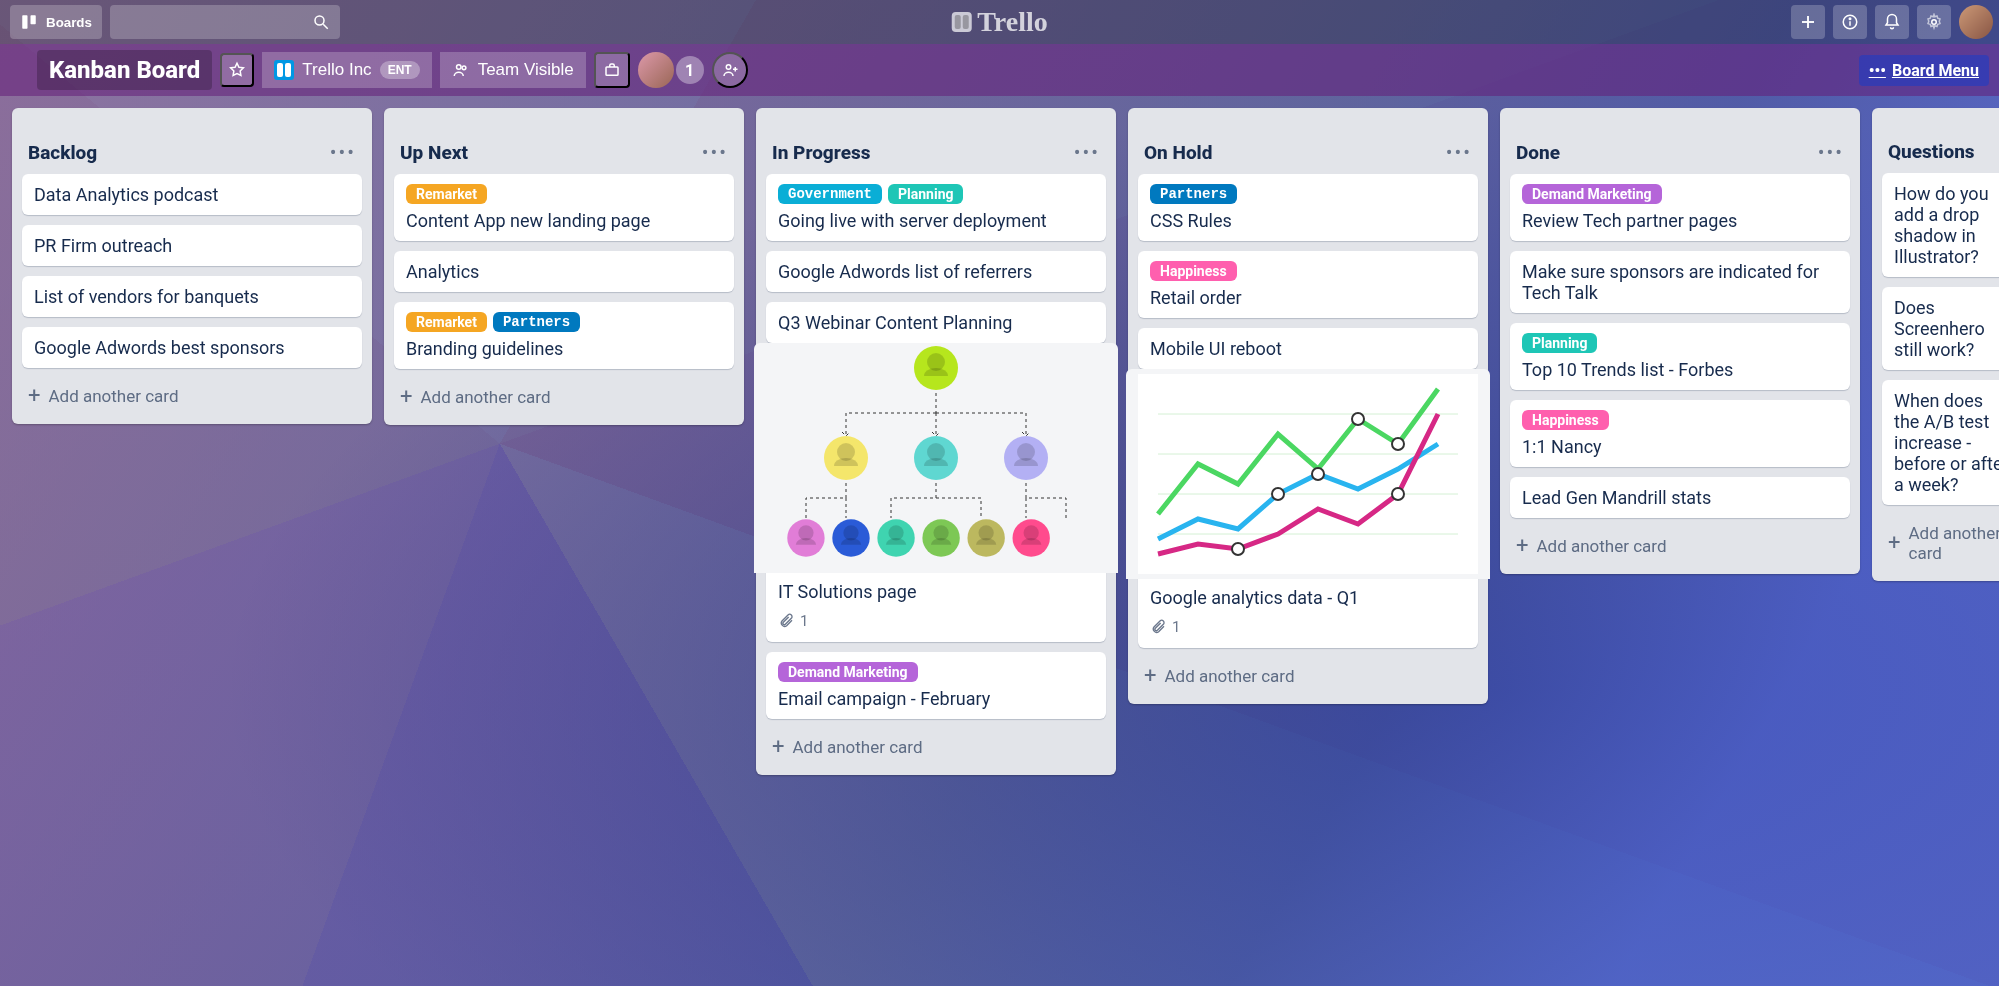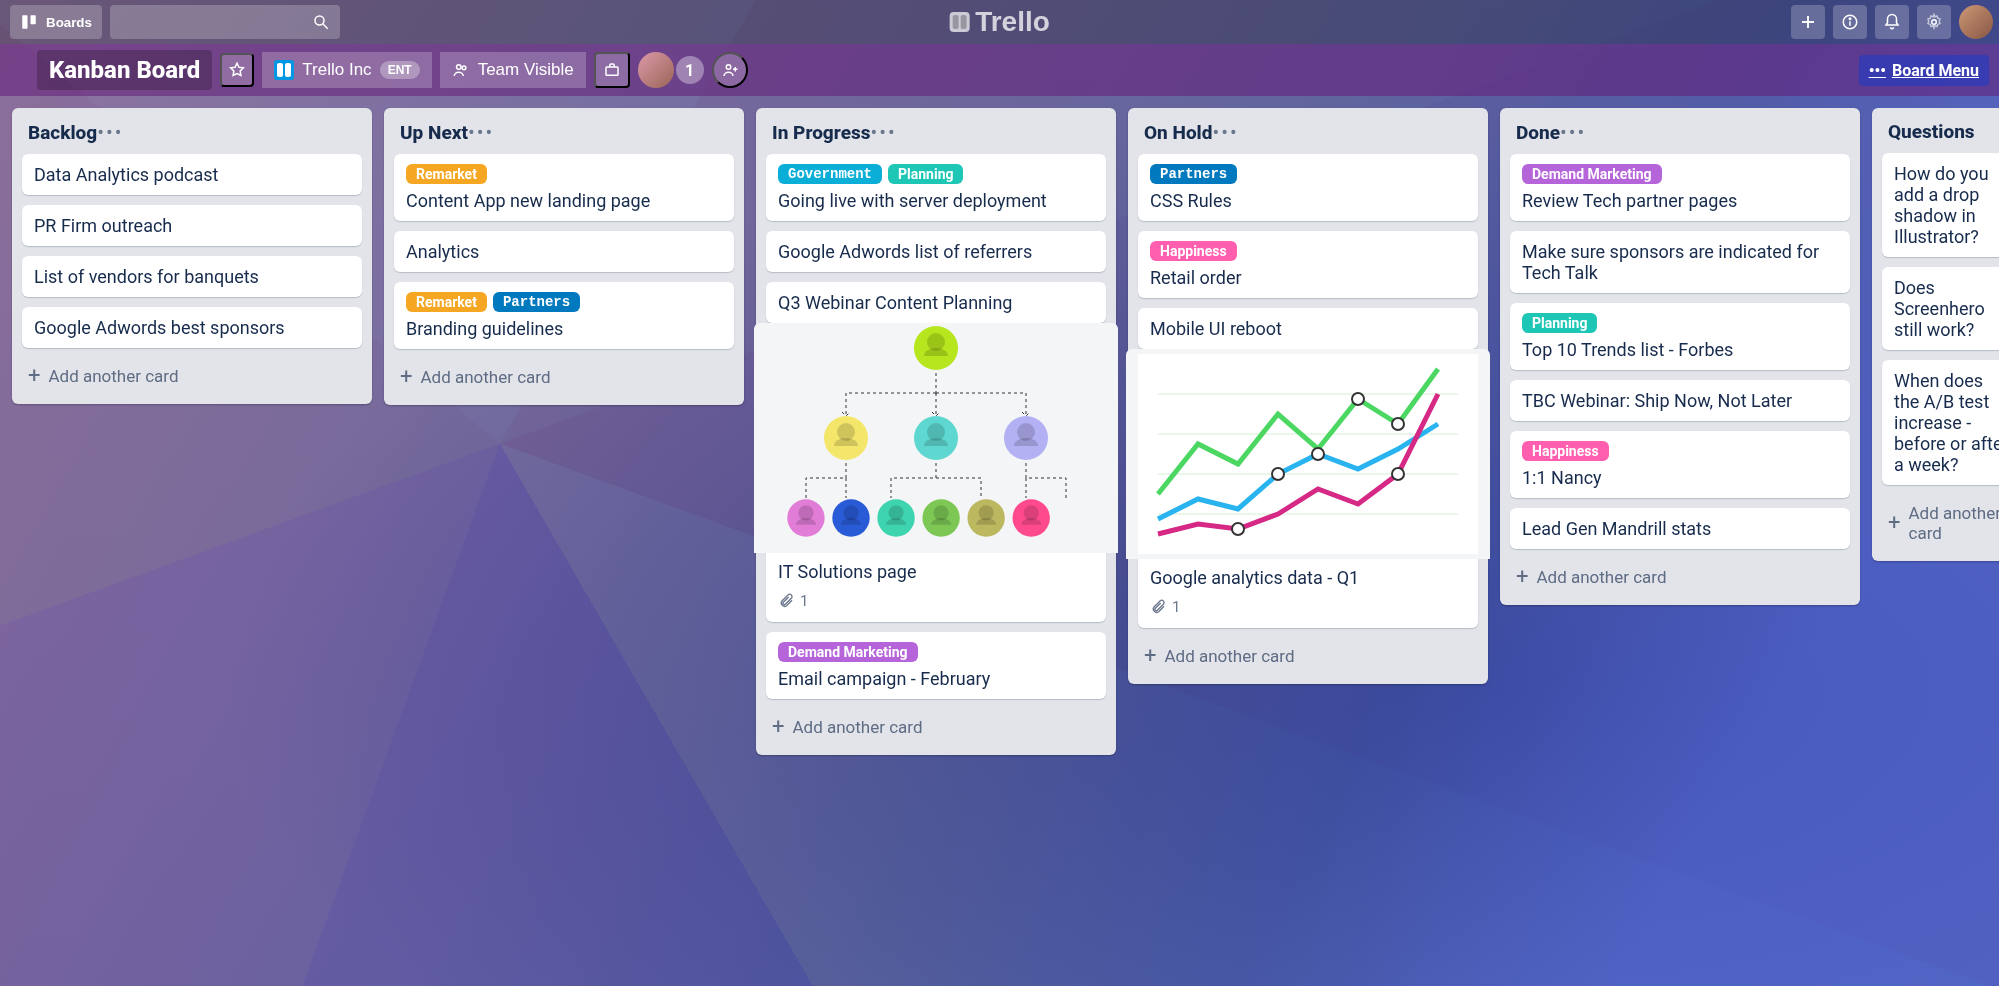--- a/index.html
+++ b/index.html
@@ -39,21 +39,21 @@
   padding:0 10px; margin:0 4px; font-weight:700; cursor:pointer;
 }
 .btn-icon{ width:34px; padding:0; }
 .search{
   background: rgba(255,255,255,.22); border-radius:4px; height:34px;
   width:230px; display:flex; align-items:center; justify-content:flex-end;
   padding:0 10px; margin-left:4px;
 }
 .logo{
   position:absolute; left:50%; transform:translateX(-50%);
-  font-family: Liberation Sans, sans-serif; font-weight:700; font-size:28px; color:rgba(255,255,255,.75);
+  font-family: Liberation Serif, serif; font-weight:700; font-size:28px; color:rgba(255,255,255,.75);
   display:flex; align-items:center; gap:6px;
 }
 .logo-box{ width:20px;height:20px;border-radius:4px;background:rgba(255,255,255,.7);display:grid;grid-template-columns:1fr 1fr;gap:2px;padding:3px;}
 .logo-box span{background:rgba(0,0,0,.25);border-radius:2px;}
 .spacer{flex:1;}
 .avatar-s{ width:34px;height:34px;border-radius:50%;background:linear-gradient(135deg,#c97,#854);margin-left:4px; }
 
 .boardbar{
   position:relative; z-index:5;
   height:52px; display:flex; align-items:center; padding:0 10px;
@@ -75,21 +75,21 @@
 
 .board{
   position:relative; z-index:5; display:flex; gap:12px; padding:12px; overflow-x:auto;
   align-items:flex-start;
 }
 .list{
   background:#e2e4e9; border-radius:6px; width:360px; flex:0 0 360px;
   padding:12px 10px 10px; display:flex; flex-direction:column; gap:10px;
   box-shadow:0 1px 2px rgba(0,0,0,.25);
 }
-.list-header{ display:flex; align-items:center; justify-content:flex-start; padding:0 6px;}
+.list-header{ display:flex; align-items:center; justify-content:space-between; padding:0 6px;margin-top:20px;}
 .list-title{ font-weight:800; font-size:19px; color:#172b4d;}
 .list-menu{ color:#6b778c; font-size:20px; letter-spacing:2px; cursor:pointer;}
 .card{
   background:#fff; border-radius:6px; box-shadow:0 1px 1px rgba(9,30,66,.2);
   padding:10px 12px 10px; font-size:18px; color:#172b4d; cursor:pointer;
 }
 .labels{ display:flex; gap:6px; margin-bottom:6px; flex-wrap:wrap;}
 .label{ color:#fff; font-size:14px; font-weight:700; padding:2px 10px; border-radius:6px;}
 .l-orange{background:#f5a623;} .l-teal{background:#1ec6b6;} .l-blue{background:#0079bf;font-family:Liberation Mono, monospace;}
 .l-purple{background:#b565d9;} .l-pink{background:#ff5fae;}
@@ -378,21 +378,20 @@
         </div>
       <span>Review Tech partner pages</span>
     </div>
     <div class="card">Make sure sponsors are indicated for Tech Talk</div>
     <div class="card">
       <div class="labels">
           <span class="label l-teal">Planning</span>
         </div>
       <span>Top 10 Trends list - Forbes</span>
     </div>
-    <div class="card">TBC Webinar: Ship Now, Not Later</div>
     <div class="card">
       <div class="labels">
           <span class="label l-pink">Happiness</span>
         </div>
       <span>1:1 Nancy</span>
     </div>
     <div class="card">Lead Gen Mandrill stats</div>
     <div class="add-card">
         <span class="plus">+</span>
         <span>Add another card</span>

